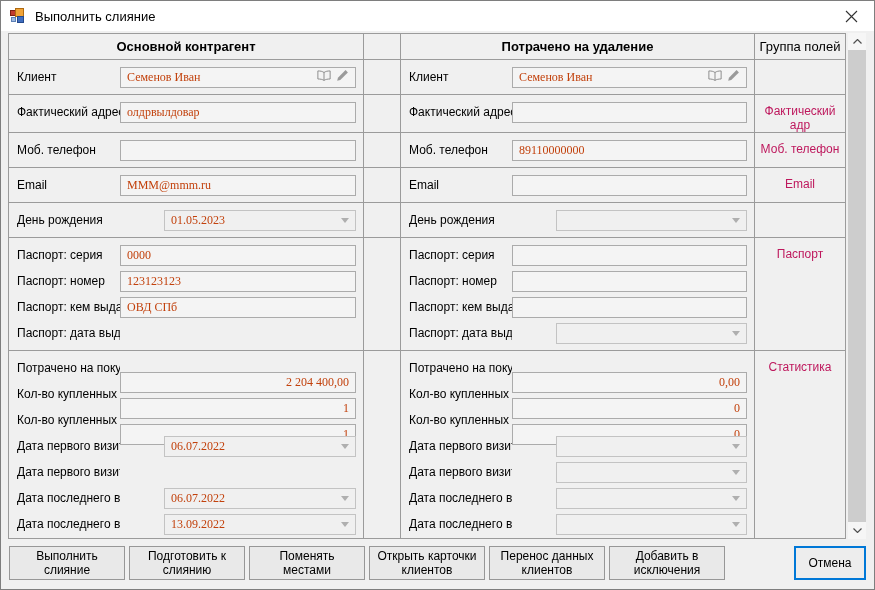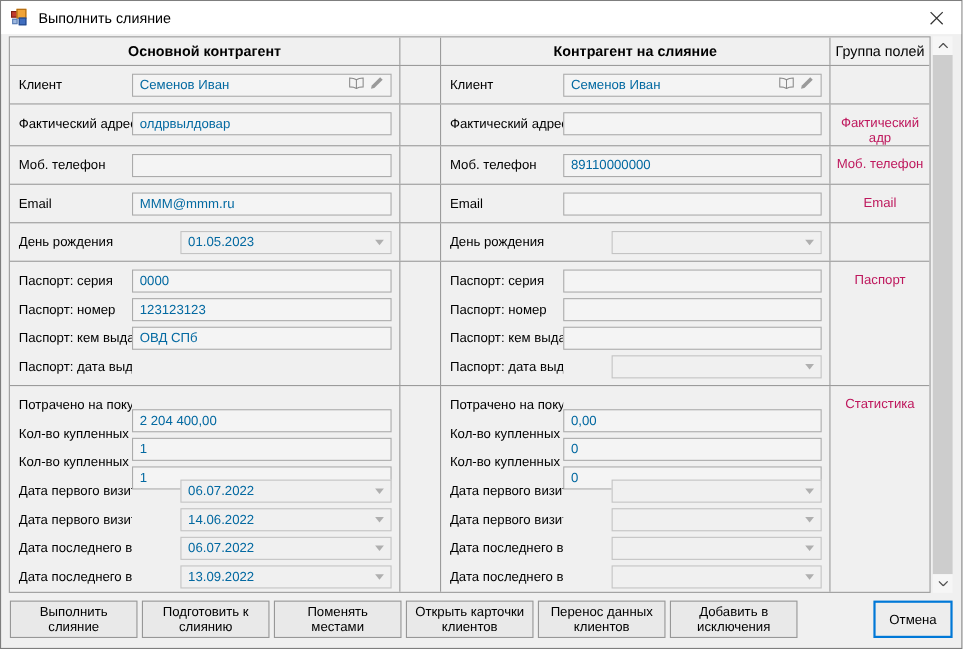--- a/index.html
+++ b/index.html
@@ -30,24 +30,24 @@
   .t-hdr > div:last-child{ border-right:none; }
   .hdr-main{ font-weight:bold; }
   .t-cell{ border-right:1px solid #9B9B9B; overflow:hidden; }
   .t-row .t-cell:last-child{ border-right:none; }
   .c-left, .c-right{ padding:4px 7px 4px 8px; }
   .c-group{ text-align:center; font-size:12px; padding-top:9px; color:#be185d; }
   .field-line{ display:flex; align-items:center; height:26px; }
   .f-label{ width:103px; flex:none; font-size:12px; color:#000; white-space:nowrap; overflow:hidden; }
   .f-input{
     flex:1; height:21px; background:#F4F4F4; border:1px solid #ABABAB;
-    display:flex; align-items:center; padding:0 6px; font-size:12px; color:#0369a1; overflow:hidden;
+    display:flex; align-items:center; padding:0 6px; font-size:12px; color:#c2410c; overflow:hidden;font-family:Liberation Serif, serif;
   }
   .f-input.date{ background:#F0F0F0; border-color:#C3C3C3;margin-left:44px; }
-  .f-input.number{ justify-content:flex-start;margin-top:28px; }
+  .f-input.number{ justify-content:flex-end;margin-top:28px; }
   .f-value{ white-space:nowrap; }
   .icon-group{ margin-left:auto; display:flex; align-items:center; gap:5px; }
   .drop-arrow{ margin-left:auto; width:0; height:0; border-left:4px solid transparent; border-right:4px solid transparent; border-top:5px solid #AFAFAF; }
   
   .vscroll{ width:18px; height:506px; margin-left:2px; background:#F0F0F0; display:flex; flex-direction:column; flex:none; }
   .sb-btn{ height:17px; background:#F6F6F6; display:flex; align-items:center; justify-content:center; cursor:pointer; flex:none; }
   .sb-thumb{ flex:1; background:#CDCDCD; cursor:pointer; }
   
   .buttonbar{ display:flex; align-items:center; gap:4px; padding:7px 8px 0 8px; }
   .btn{
@@ -76,21 +76,21 @@
           <path d="M1 1 L12 12 M12 1 L1 12" stroke="#333" stroke-width="1.1" fill="none"></path>
         </svg>
     </span>
   </div>
 
   <div class="body">
     <div class="grid">
       <div class="t-hdr">
         <div class="hdr-main">Основной контрагент</div>
         <div></div>
-        <div class="hdr-main">Контрагент на слияние</div>
+        <div class="hdr-main">Потрачено на удаление</div>
         <div>Группа полей</div>
       </div>
       <div id="rows-container">
           <div class="t-row">
             <div class="t-cell c-left">
               <div class="field-line">
                 <div class="f-label">Клиент</div>
                 <div class="f-input ">
                   <span class="f-value">Семенов Иван</span>
                   <span class="icon-group">
@@ -281,24 +281,20 @@
               </div>
               <div class="field-line">
                 <div class="f-label">Дата первого визит</div>
                 <div class="f-input date">
                   <span class="f-value">06.07.2022</span>
                   <span class="drop-arrow"></span>
                 </div>
               </div>
               <div class="field-line">
                 <div class="f-label">Дата первого визит</div>
-                <div class="f-input date">
-                  <span class="f-value">14.06.2022</span>
-                  <span class="drop-arrow"></span>
-                </div>
               </div>
               <div class="field-line">
                 <div class="f-label">Дата последнего ви</div>
                 <div class="f-input date">
                   <span class="f-value">06.07.2022</span>
                   <span class="drop-arrow"></span>
                 </div>
               </div>
               <div class="field-line">
                 <div class="f-label">Дата последнего ви</div>

